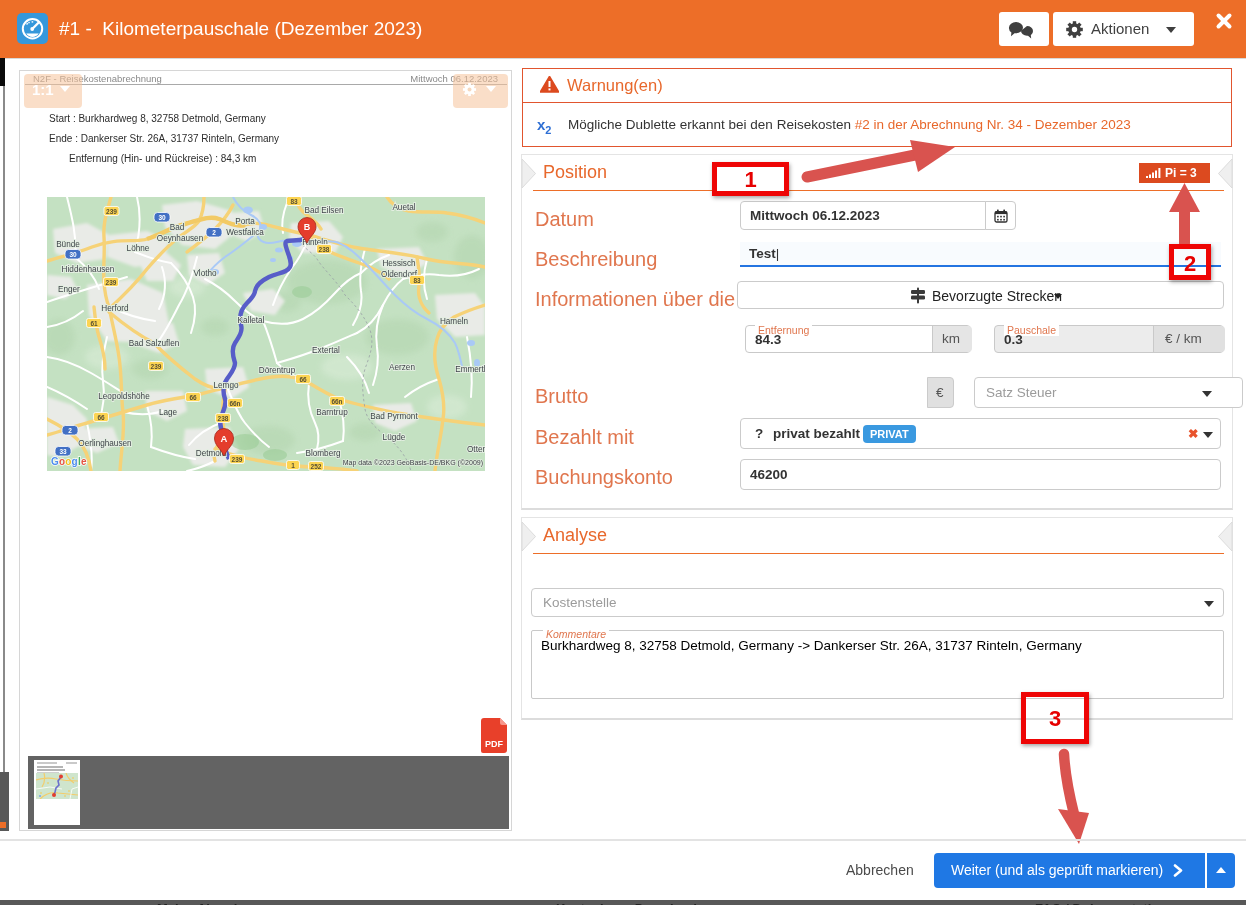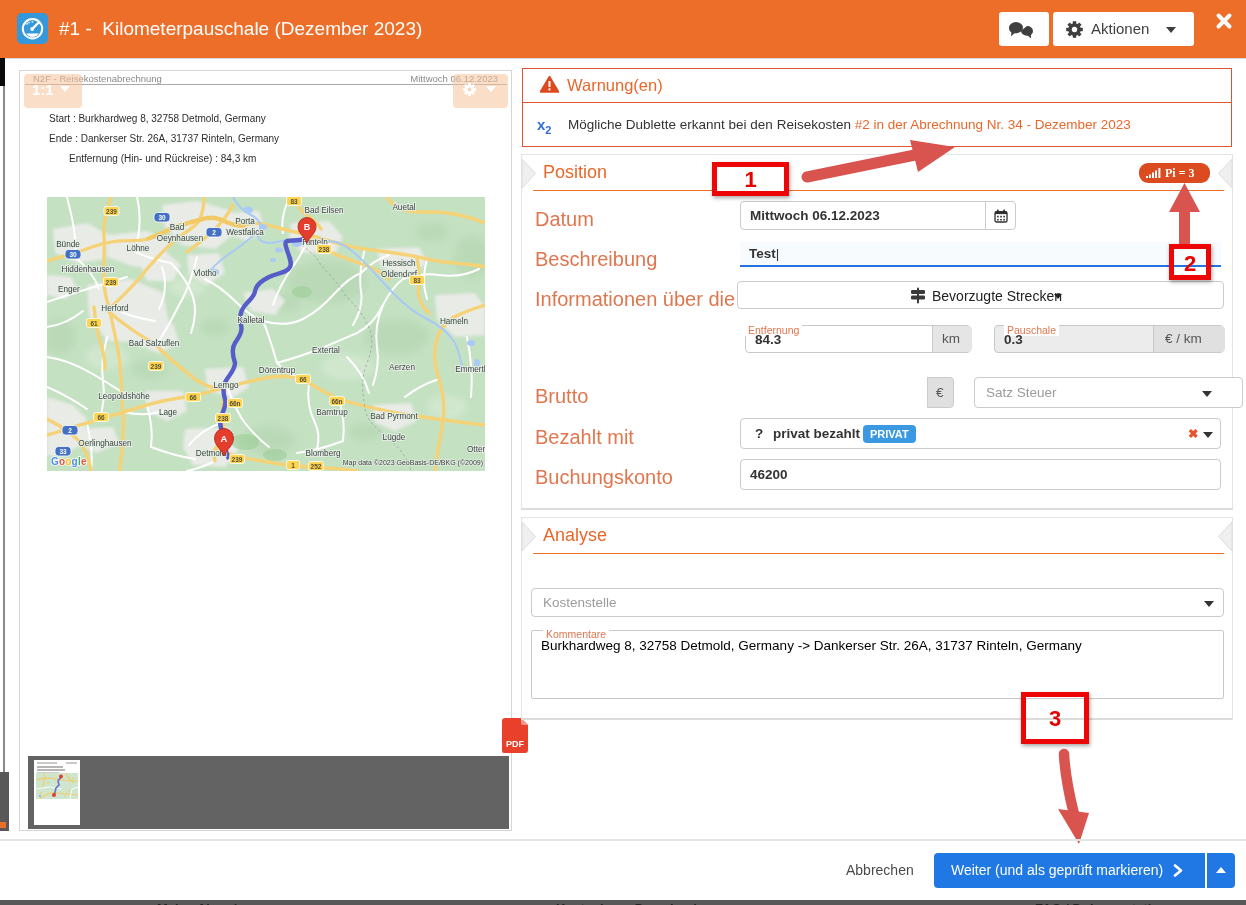--- a/index.html
+++ b/index.html
@@ -337,21 +337,21 @@
       <text x="177" y="244.5" font-size="9.5" font-weight="bold" fill="#fff" text-anchor="middle">A</text>
     </g>
 
     <g font-size="10" font-weight="bold" style="paint-order:stroke;" stroke="#ffffff" stroke-width="1.6" letter-spacing="0.2" opacity="0.9">
       <text x="4" y="268"><tspan fill="#4285F4">G</tspan><tspan fill="#EA4335">o</tspan><tspan fill="#FBBC05">o</tspan><tspan fill="#4285F4">g</tspan><tspan fill="#34A853">l</tspan><tspan fill="#EA4335">e</tspan></text>
     </g>
     <text x="436" y="268" font-size="7" fill="#3f4347" text-anchor="end" style="paint-order:stroke;" stroke="#dfeadd" stroke-width="1.6">Map data ©2023 GeoBasis-DE/BKG (©2009)</text>
   </svg>
   </div>
 
-  <div class="abs" style="left:502px;top:718px;width:26px;height:35px;">
+  <div class="abs" style="left:481px;top:718px;width:26px;height:35px;">
     <svg width="26" height="35" viewBox="0 0 26 35">
       <path d="M2 0 h17 l7 7 v25 a3 3 0 0 1 -3 3 h-21 a2 2 0 0 1 -2 -2 v-30 a3 3 0 0 1 3 -3 z" fill="#e8402a"></path>
       <path d="M19 0 l7 7 h-5 a2 2 0 0 1 -2 -2 z" fill="#f7968a"></path>
       <text x="13" y="29" font-size="9" font-weight="bold" fill="#fff" text-anchor="middle" font-family="Liberation Sans">PDF</text>
     </svg>
   </div>
 
   <div class="abs" style="left:28px;top:756px;width:481px;height:73px;background:#636363;"></div>
   <div class="abs" style="left:34px;top:760px;width:46px;height:65px;background:#fff;">
     <div class="abs" style="left:3px;top:2px;width:20px;height:1.5px;background:#c9c9c9;"></div>
@@ -399,21 +399,21 @@
   <div class="abs" style="left:521px;top:154px;width:712px;height:356px;border:1px solid #e4e4e4;border-bottom:2px solid #dcdcdc;background:#fff;"></div>
   <svg class="abs" style="left:521px;top:158px;" width="16" height="31" viewBox="0 0 16 31">
     <polygon points="1,1 14.5,15.5 1,30" fill="#efefef" stroke="#dcdcdc" stroke-width="1"></polygon>
   </svg>
   <svg class="abs" style="left:1217px;top:158px;" width="16" height="31" viewBox="0 0 16 31">
     <polygon points="15,1 1.5,15.5 15,30" fill="#efefef" stroke="#dcdcdc" stroke-width="1"></polygon>
   </svg>
   <div class="abs" style="left:543px;top:162px;font-size:18px;color:#e8682c;">Position</div>
   <div class="abs" style="left:533px;top:190px;width:691px;height:1px;background:#ed6e28;"></div>
 
-  <div class="abs" style="left:1139px;top:163px;width:71px;height:20px;background:#dc4a1f;border-radius:9px;font-family:Liberation Serif, serif;">
+  <div class="abs" style="left:1139px;top:163px;width:71px;height:20px;background:#dc4a1f;border-radius:0;">
     <svg class="abs" style="left:7px;top:5px;" width="15" height="11" viewBox="0 0 15 11">
       <g fill="#fff">
         <rect x="0" y="8" width="2" height="2"></rect>
         <rect x="3" y="6.5" width="2" height="3.5"></rect>
         <rect x="6" y="4.5" width="2" height="5.5"></rect>
         <rect x="9" y="2.5" width="2" height="7.5"></rect>
         <rect x="12.4" y="0" width="2" height="10"></rect>
       </g>
     </svg>
     <div class="abs" style="left:26px;top:3px;color:#fff;font-size:12px;font-weight:bold;">Pi = 3</div>
@@ -452,21 +452,21 @@
         <rect x="7" y="0.5" width="2" height="16" rx="0.9"></rect>
         <rect x="1" y="3" width="14" height="4" rx="1.3"></rect>
         <rect x="1" y="8.6" width="14" height="4" rx="1.3"></rect>
       </g>
     </svg>
     <div class="abs" style="left:194px;top:6px;font-size:14px;color:#222;">Bevorzugte Strecken</div>
     <div class="caret-d" style="left:316px;top:12px;border-top-color:#222;border-left-width:4.5px;border-right-width:4.5px;border-top-width:5px;"></div>
   </div>
 
   <div class="abs" style="left:745px;top:325px;width:226px;height:28px;border:1px solid #c9c9c9;border-radius:4px;background:#fff;">
-    <div class="abs" style="left:-1px;top:-6px;"><span style="background:#fff;padding:0 3px;font-size:10.5px;color:#e0764e;">Entfernung</span></div>
+    <div class="abs" style="left:-1px;top:-6px;"><span style="background:#fff;padding:0 3px;margin-left:10px;font-size:10.5px;color:#e0764e;">Entfernung</span></div>
     <div class="abs" style="left:9px;top:6px;font-size:13.5px;font-weight:bold;color:#333;">84.3</div>
     <div class="abs" style="left:186px;top:0;width:40px;height:26px;background:#e5e5e5;border-left:1px solid #c9c9c9;border-radius:0 4px 4px 0;">
       <div class="abs" style="left:9px;top:5px;font-size:13.5px;color:#555;">km</div>
     </div>
   </div>
   <div class="abs" style="left:994px;top:325px;width:230px;height:28px;border:1px solid #c9c9c9;border-radius:4px;background:#ececec;">
     <div class="abs" style="left:-1px;top:-6px;"><span style="background:#fff;padding:0 3px;margin-left:10px;font-size:10.5px;color:#e0764e;">Pauschale</span></div>
     <div class="abs" style="left:9px;top:6px;font-size:13.5px;font-weight:bold;color:#333;">0.3</div>
     <div class="abs" style="left:158px;top:0;width:72px;height:26px;background:#e0e0e0;border-left:1px solid #c9c9c9;border-radius:0 4px 4px 0;">
       <div class="abs" style="left:11px;top:5px;font-size:13.5px;color:#555;">€ / km</div>
@@ -503,21 +503,21 @@
   <svg class="abs" style="left:1217px;top:521px;" width="16" height="31" viewBox="0 0 16 31">
     <polygon points="15,1 1.5,15.5 15,30" fill="#efefef" stroke="#dcdcdc" stroke-width="1"></polygon>
   </svg>
   <div class="abs" style="left:543px;top:525px;font-size:18px;color:#e8682c;">Analyse</div>
   <div class="abs" style="left:533px;top:553px;width:691px;height:1px;background:#ed6e28;"></div>
   <div class="inp" style="left:531px;top:588px;width:693px;height:29px;font-weight:normal;">
     <div class="abs" style="left:11px;top:6px;color:#9b9b9b;font-size:13.5px;">Kostenstelle</div>
     <div class="caret-d" style="left:672px;top:12px;"></div>
   </div>
   <div class="abs" style="left:531px;top:630px;width:693px;height:69px;border:1px solid #c9c9c9;border-radius:2px;background:#fff;">
-    <div class="abs" style="left:-1px;top:-7px;"><span style="background:#fff;padding:0 3px;margin-left:12px;font-size:10.5px;color:#e0764e;">Kommentare</span></div>
+    <div class="abs" style="left:-1px;top:-7px;font-style:italic;"><span style="background:#fff;padding:0 3px;margin-left:12px;font-size:10.5px;color:#e0764e;">Kommentare</span></div>
     <div class="abs" style="left:9px;top:7px;font-size:13.5px;color:#000000;">Burkhardweg 8, 32758 Detmold, Germany -&gt; Dankerser Str. 26A, 31737 Rinteln, Germany</div>
   </div>
 
   <div class="redbox" style="left:712px;top:162px;width:77px;height:34px;background:#fff;line-height:25px;">1</div>
   <svg class="abs" style="left:795px;top:135px;" width="170" height="55" viewBox="0 0 170 55">
     <line x1="12" y1="42" x2="120" y2="20" stroke="#d9534f" stroke-width="11" stroke-linecap="round"></line>
     <polygon points="115,5 160,12 123,37" fill="#d9534f"></polygon>
   </svg>
   <div class="redbox" style="left:1169px;top:244px;width:42px;height:36px;line-height:30px;">2</div>
   <svg class="abs" style="left:1163px;top:182px;" width="44" height="62" viewBox="0 0 44 62">

